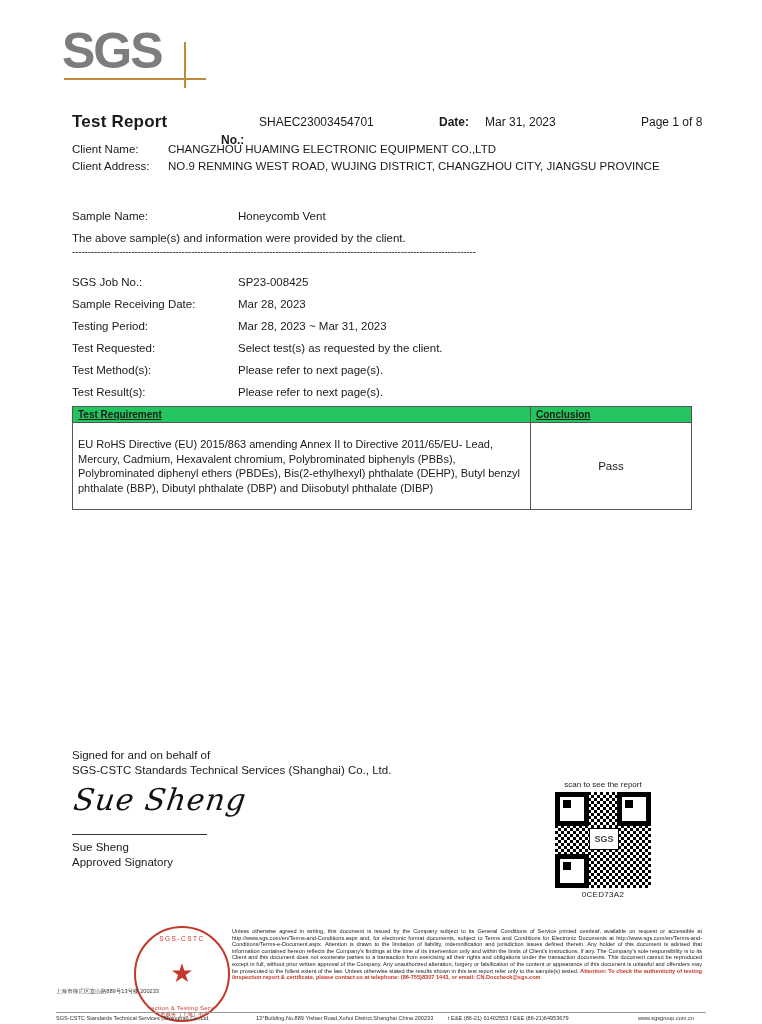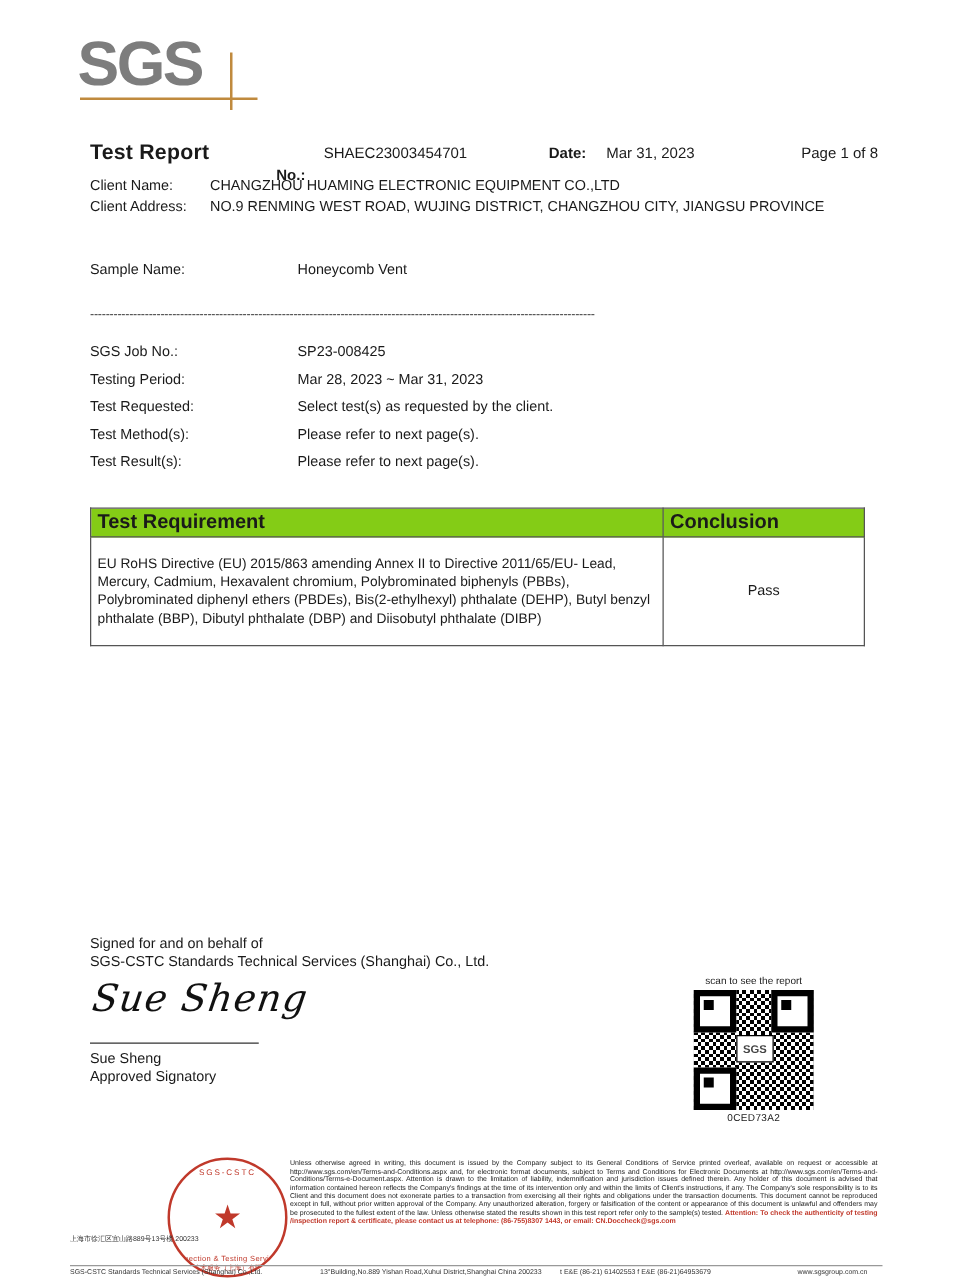--- a/index.html
+++ b/index.html
@@ -179,25 +179,26 @@
     border: 1px solid #555;
     border-collapse: collapse;
     font-size: 11px;
   }
   .req-table th, .req-table td {
     border: 1px solid #555;
     padding: 14px 5px;
     vertical-align: top;
   }
   .req-table thead th {
-    background: #84cc16;
-    font-size: 16px;
+    background: #22c55e;
+    font-size: 10px;
     font-weight: bold;
     text-align: left;
     padding: 2px 5px;
+    text-decoration: underline;
   }
   .req-table thead th.concl {
     text-align: left;
     width: 150px;
   }
   .req-table td.req {
     line-height: 14.5px;
   }
   .req-table td.concl {
     text-align: center;
@@ -399,25 +400,29 @@
     </div>
     <div class="row row-addr">
       <span class="lab">Client Address:</span><span class="val">NO.9 RENMING WEST ROAD, WUJING DISTRICT, CHANGZHOU CITY, JIANGSU PROVINCE</span>
     </div>
   </div>
 
   <div class="sample-row">
     <span class="lab">Sample Name:</span><span class="val">Honeycomb Vent</span>
   </div>
 
+  <div class="provided">The above sample(s) and information were provided by the client.</div>
   <div class="dashes">---------------------------------------------------------------------------------------------------------------------------------</div>
 
   <div class="meta">
     <div class="mrow">
       <span class="lab">SGS Job No.:</span><span class="val">SP23-008425</span>
+    </div>
+    <div class="mrow">
+      <span class="lab">Sample Receiving Date:</span><span class="val">Mar 28, 2023</span>
     </div>
     <div class="mrow">
       <span class="lab">Testing Period:</span><span class="val">Mar 28, 2023 ~ Mar 31, 2023</span>
     </div>
     <div class="mrow">
       <span class="lab">Test Requested:</span><span class="val">Select test(s) as requested by the client.</span>
     </div>
     <div class="mrow">
       <span class="lab">Test Method(s):</span><span class="val">Please refer to next page(s).</span>
     </div>

